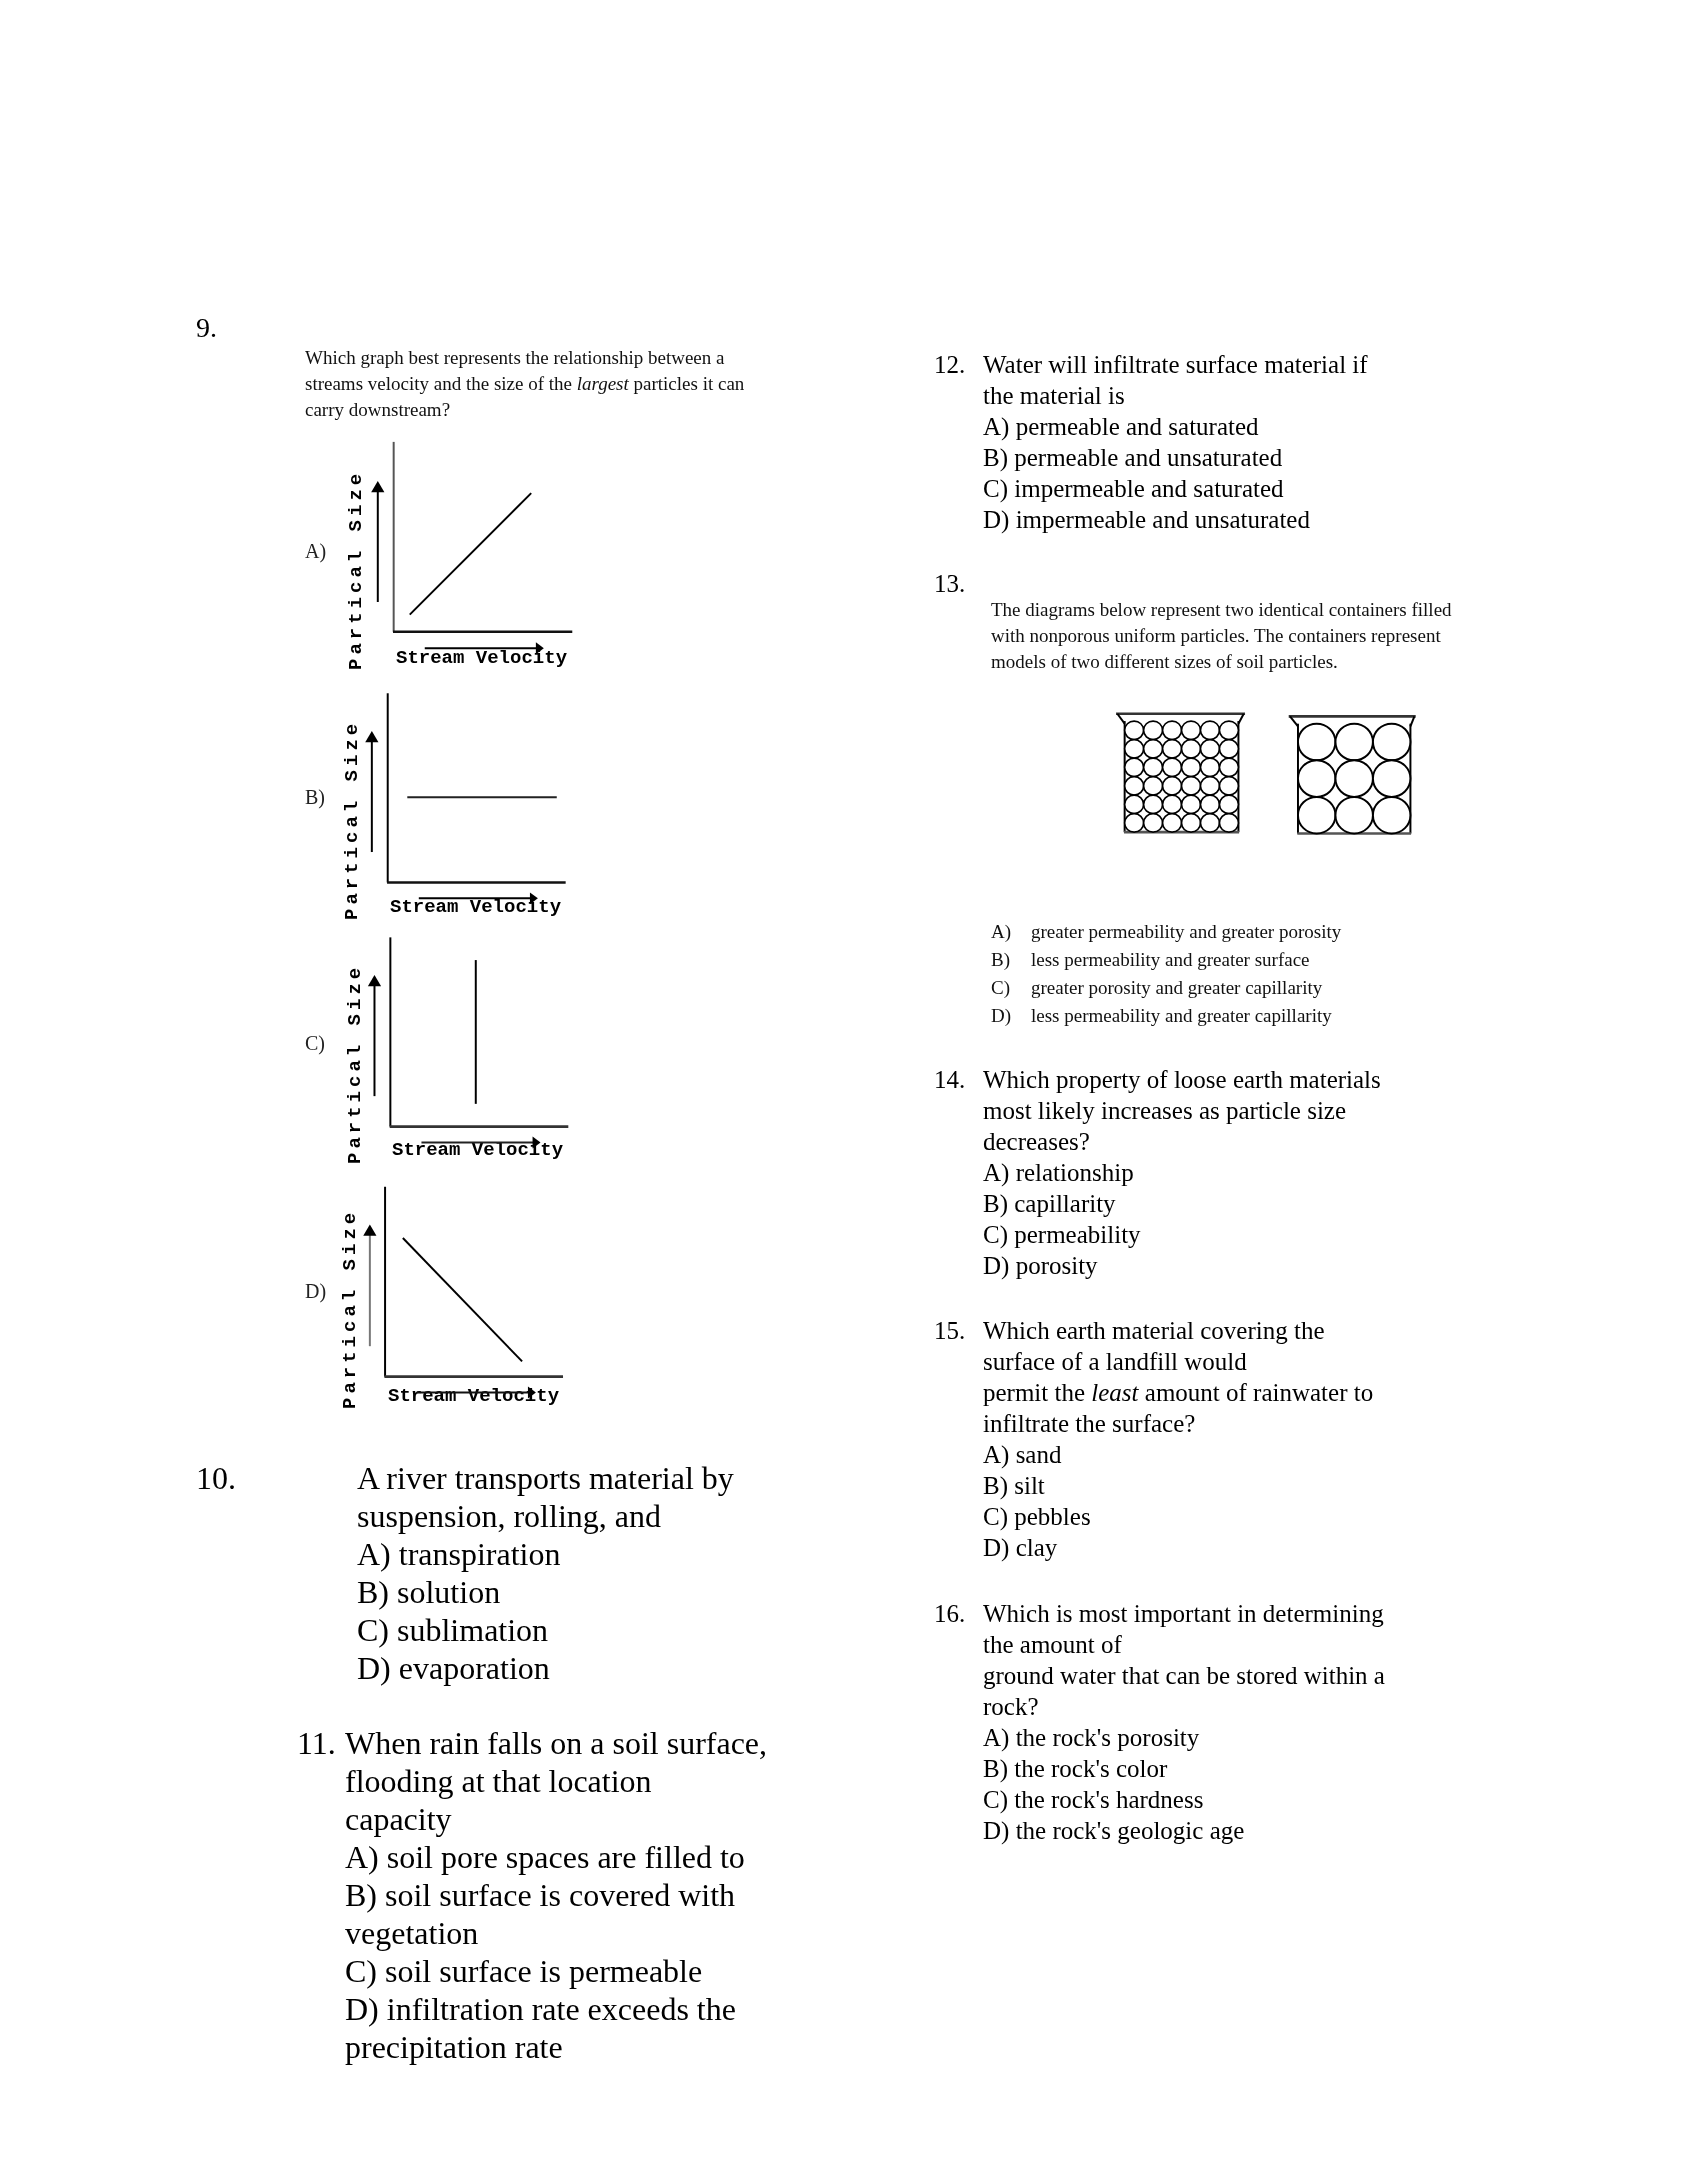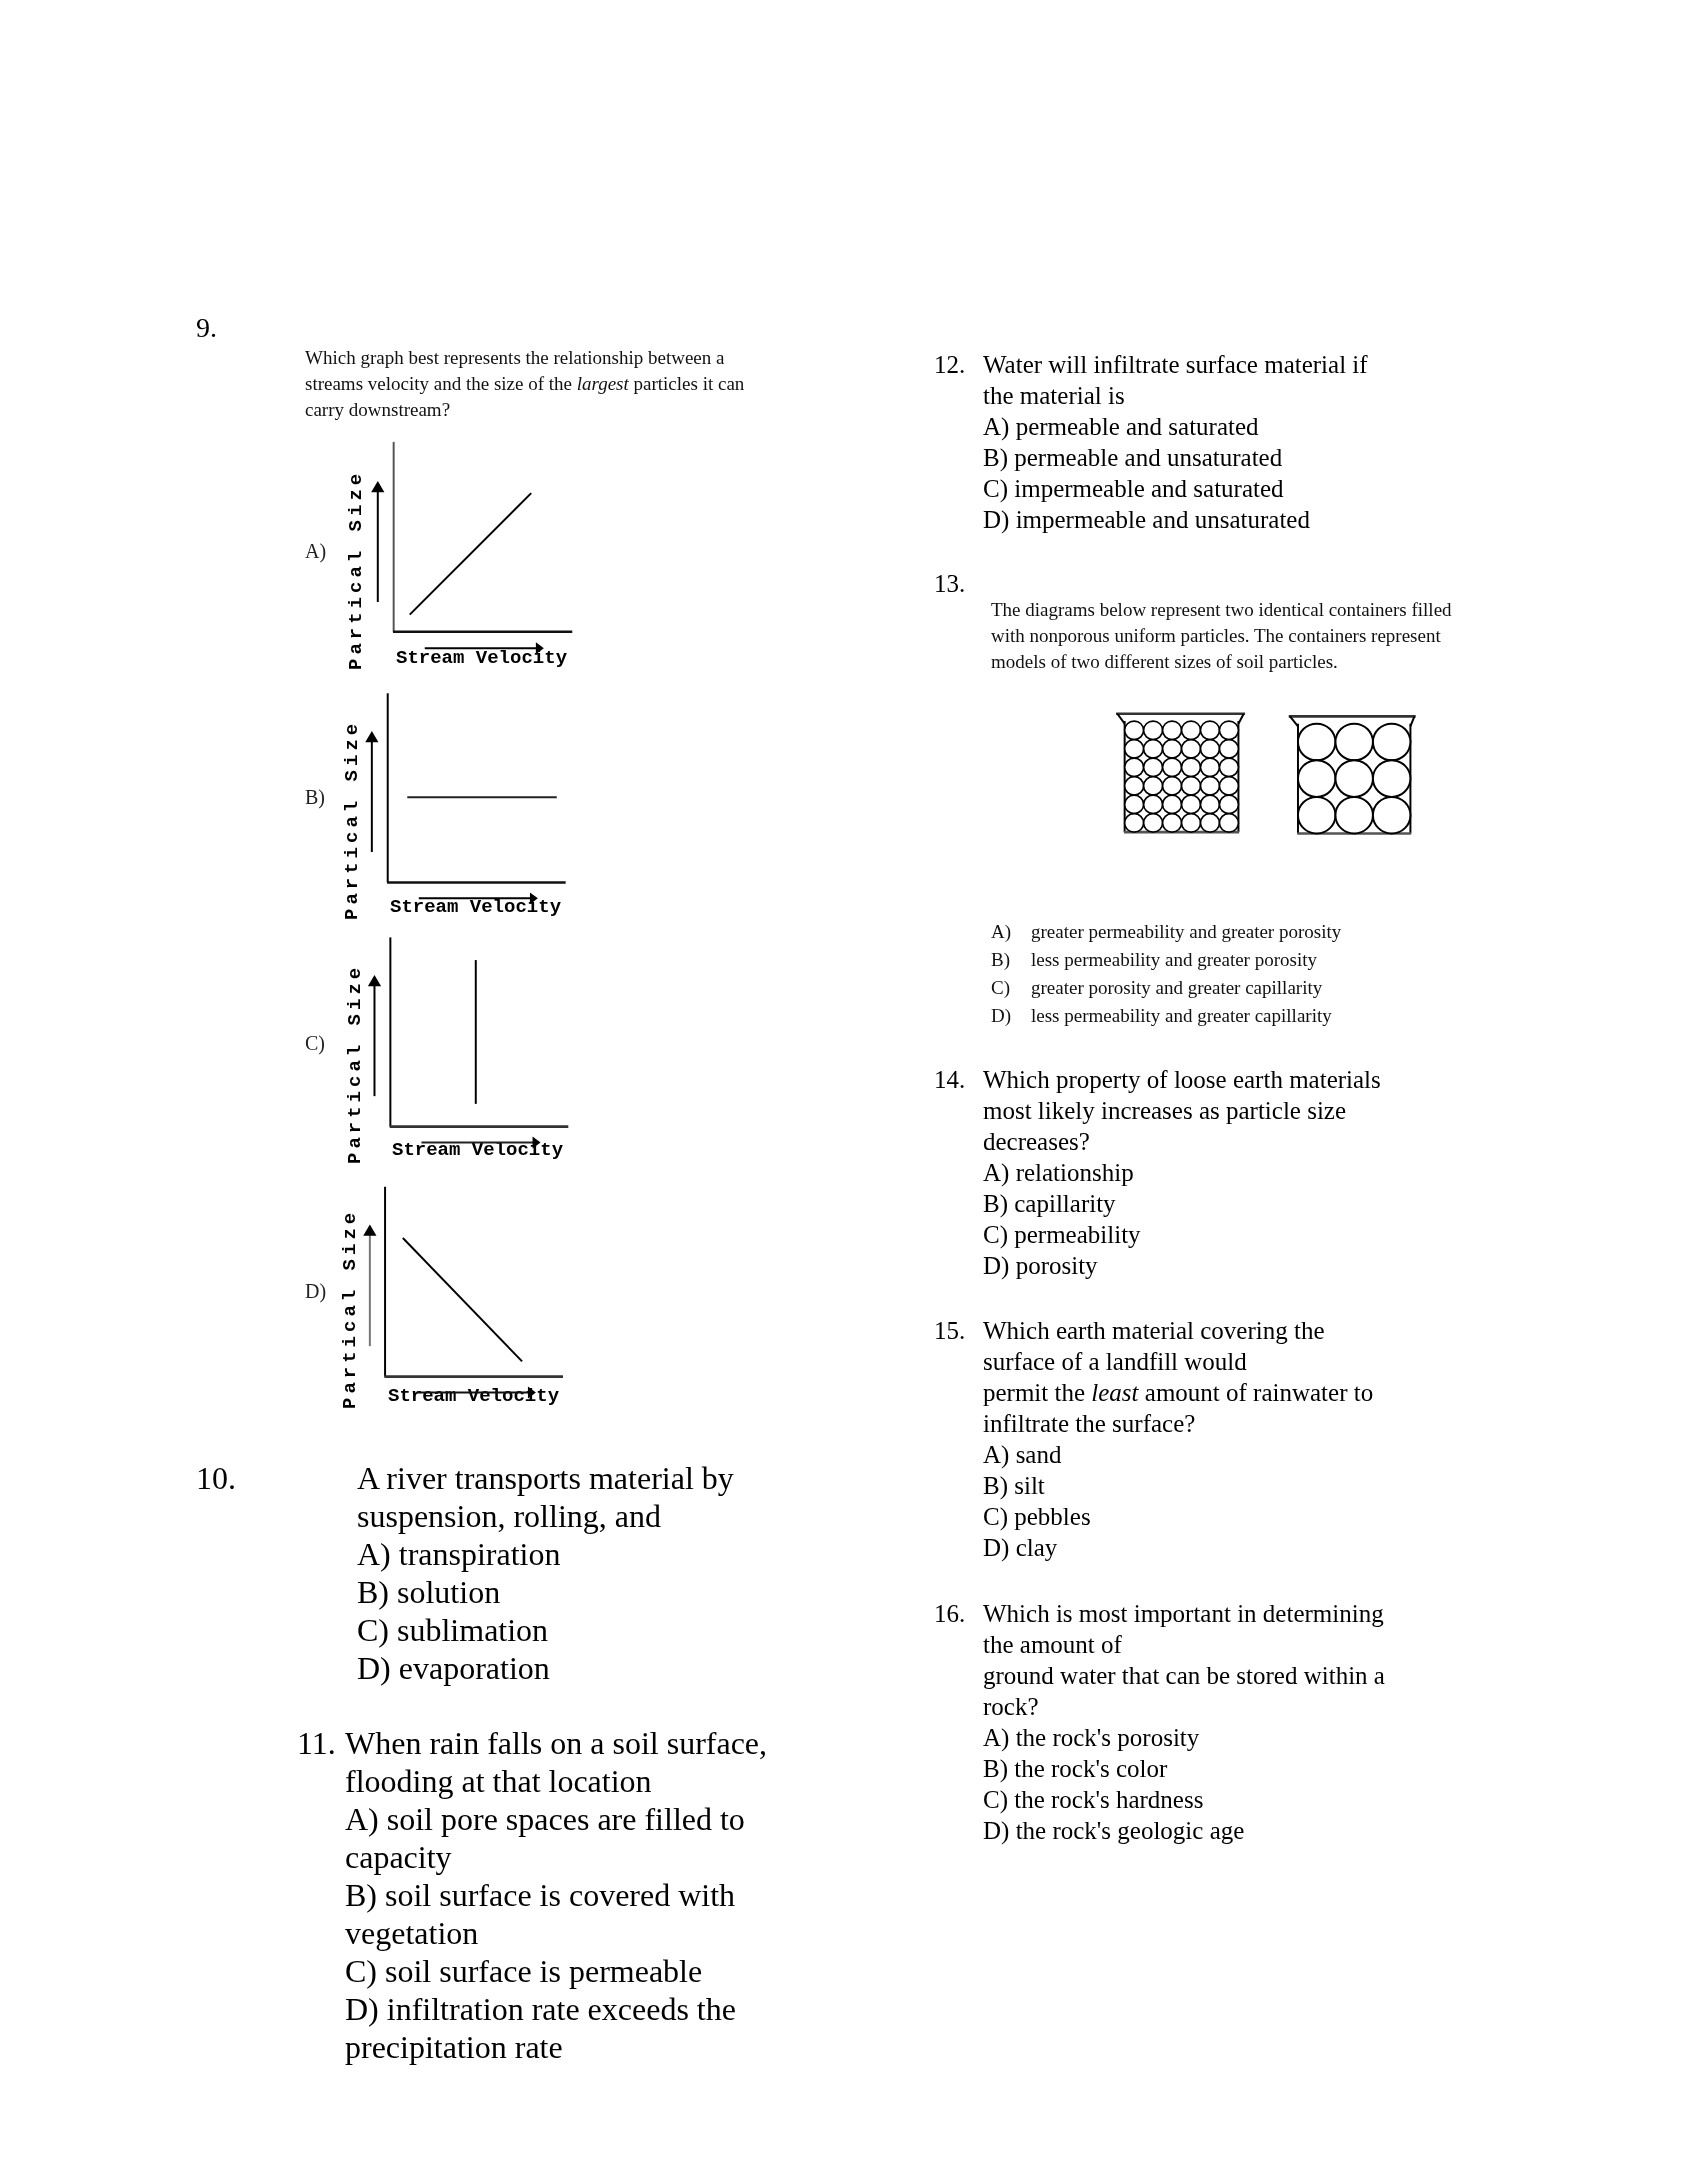--- a/index.html
+++ b/index.html
@@ -95,22 +95,22 @@
     <span class="line">A) transpiration</span>
     <span class="line">B) solution</span>
     <span class="line">C) sublimation</span>
     <span class="line">D) evaporation</span>
   </div>
 
   <div class="abs big" style="left:297px; top:1724px;">11.</div>
   <div class="abs big" style="left:345px; top:1724px;">
     <span class="line">When rain falls on a soil surface,</span>
     <span class="line">flooding at that location</span>
+    <span class="line">capacity</span>
     <span class="line">A) soil pore spaces are filled to</span>
-    <span class="line">capacity</span>
     <span class="line">B) soil surface is covered with</span>
     <span class="line">vegetation</span>
     <span class="line">C) soil surface is permeable</span>
     <span class="line">D) infiltration rate exceeds the</span>
     <span class="line">precipitation rate</span>
   </div>
 
   <div class="abs med" style="left:934px; top:349px;">12.</div>
   <div class="abs med" style="left:983px; top:349px;">
     <span class="line">Water will infiltrate surface material if</span>
@@ -187,21 +187,21 @@
         <ellipse cx="2047" cy="1177" rx="28.333333333333332" ry="27.666666666666668" fill="#fff" stroke="#000" stroke-width="3"></ellipse>
         <ellipse cx="2103.6666666666665" cy="1177" rx="28.333333333333332" ry="27.666666666666668" fill="#fff" stroke="#000" stroke-width="3"></ellipse>
         <ellipse cx="1990.3333333333333" cy="1232.3333333333333" rx="28.333333333333332" ry="27.666666666666668" fill="#fff" stroke="#000" stroke-width="3"></ellipse>
         <ellipse cx="2047" cy="1232.3333333333333" rx="28.333333333333332" ry="27.666666666666668" fill="#fff" stroke="#000" stroke-width="3"></ellipse>
         <ellipse cx="2103.6666666666665" cy="1232.3333333333333" rx="28.333333333333332" ry="27.666666666666668" fill="#fff" stroke="#000" stroke-width="3"></ellipse>
       </g>
   </svg>
 
   <div class="abs small" style="left:991px; top:918px; line-height:28px;">
     <span class="line"><span class="opt-letter">A)</span><span>greater permeability and greater porosity</span></span>
-    <span class="line"><span class="opt-letter">B)</span><span>less permeability and greater porosity</span></span>
+    <span class="line"><span class="opt-letter">B)</span><span>less permeability and greater surface</span></span>
     <span class="line"><span class="opt-letter">C)</span><span>greater porosity and greater capillarity</span></span>
     <span class="line"><span class="opt-letter">D)</span><span>less permeability and greater capillarity</span></span>
   </div>
 
   <div class="abs med" style="left:934px; top:1064px;">14.</div>
   <div class="abs med" style="left:983px; top:1064px;">
     <span class="line">Which property of loose earth materials</span>
     <span class="line">most likely increases as particle size</span>
     <span class="line">decreases?</span>
     <span class="line">A) relationship</span>

